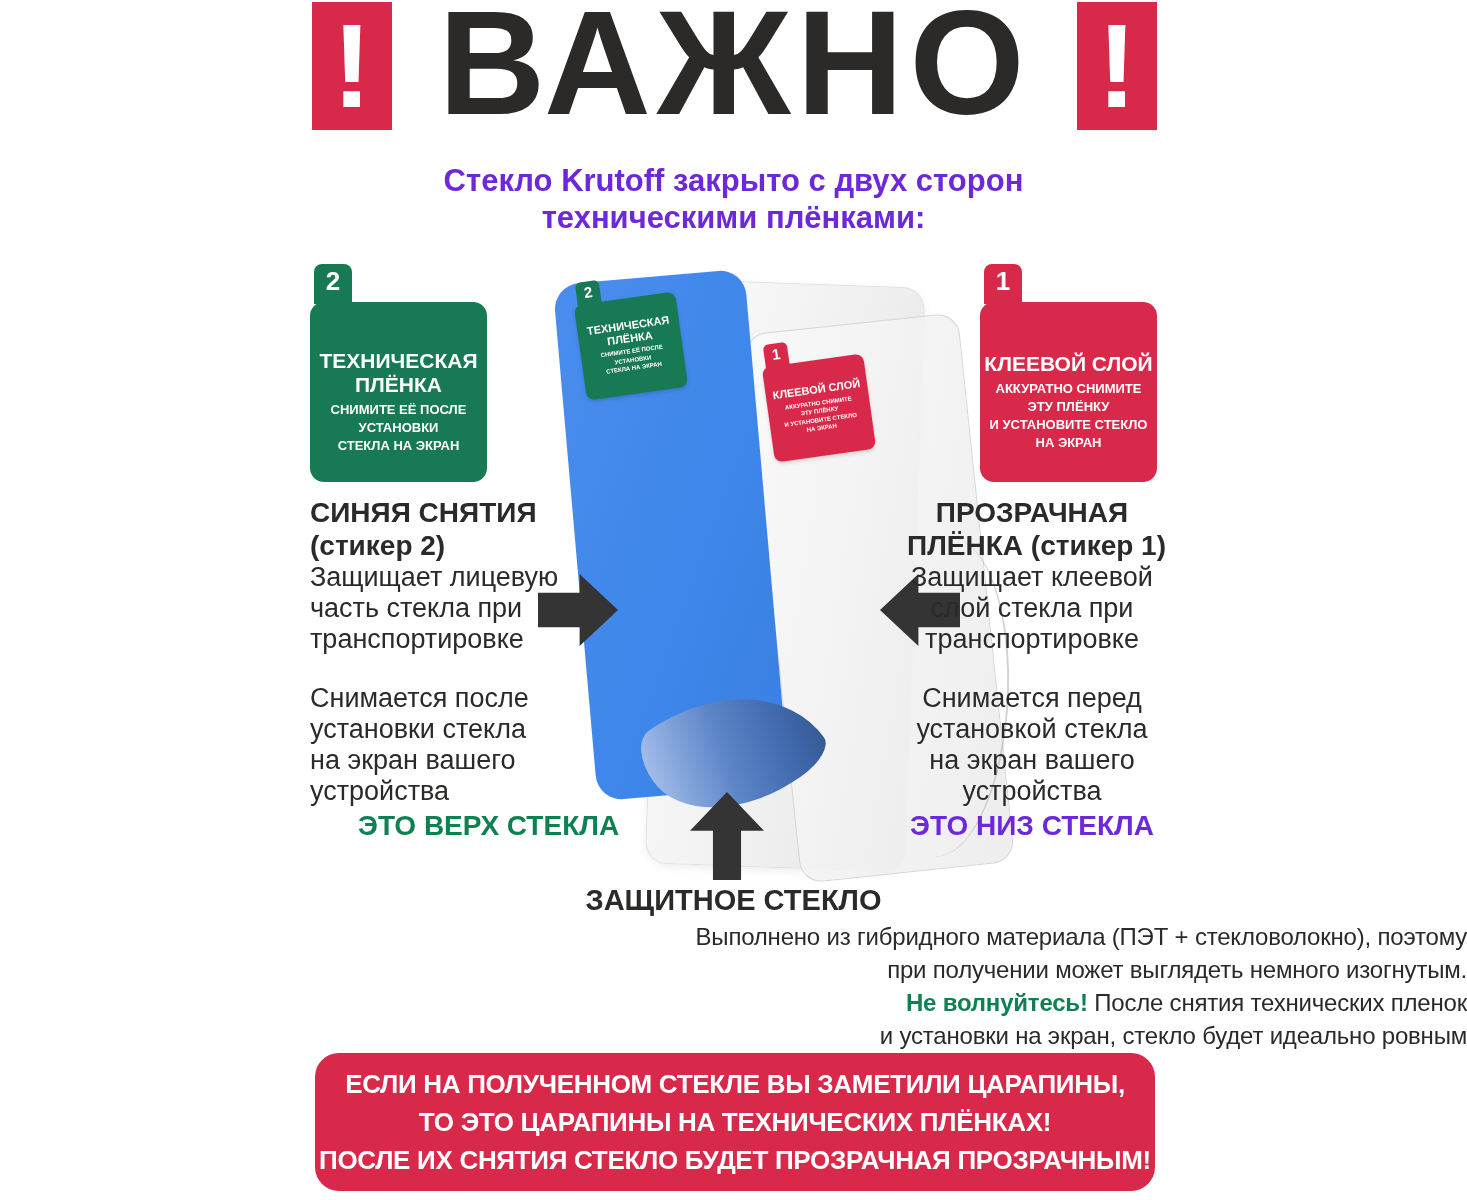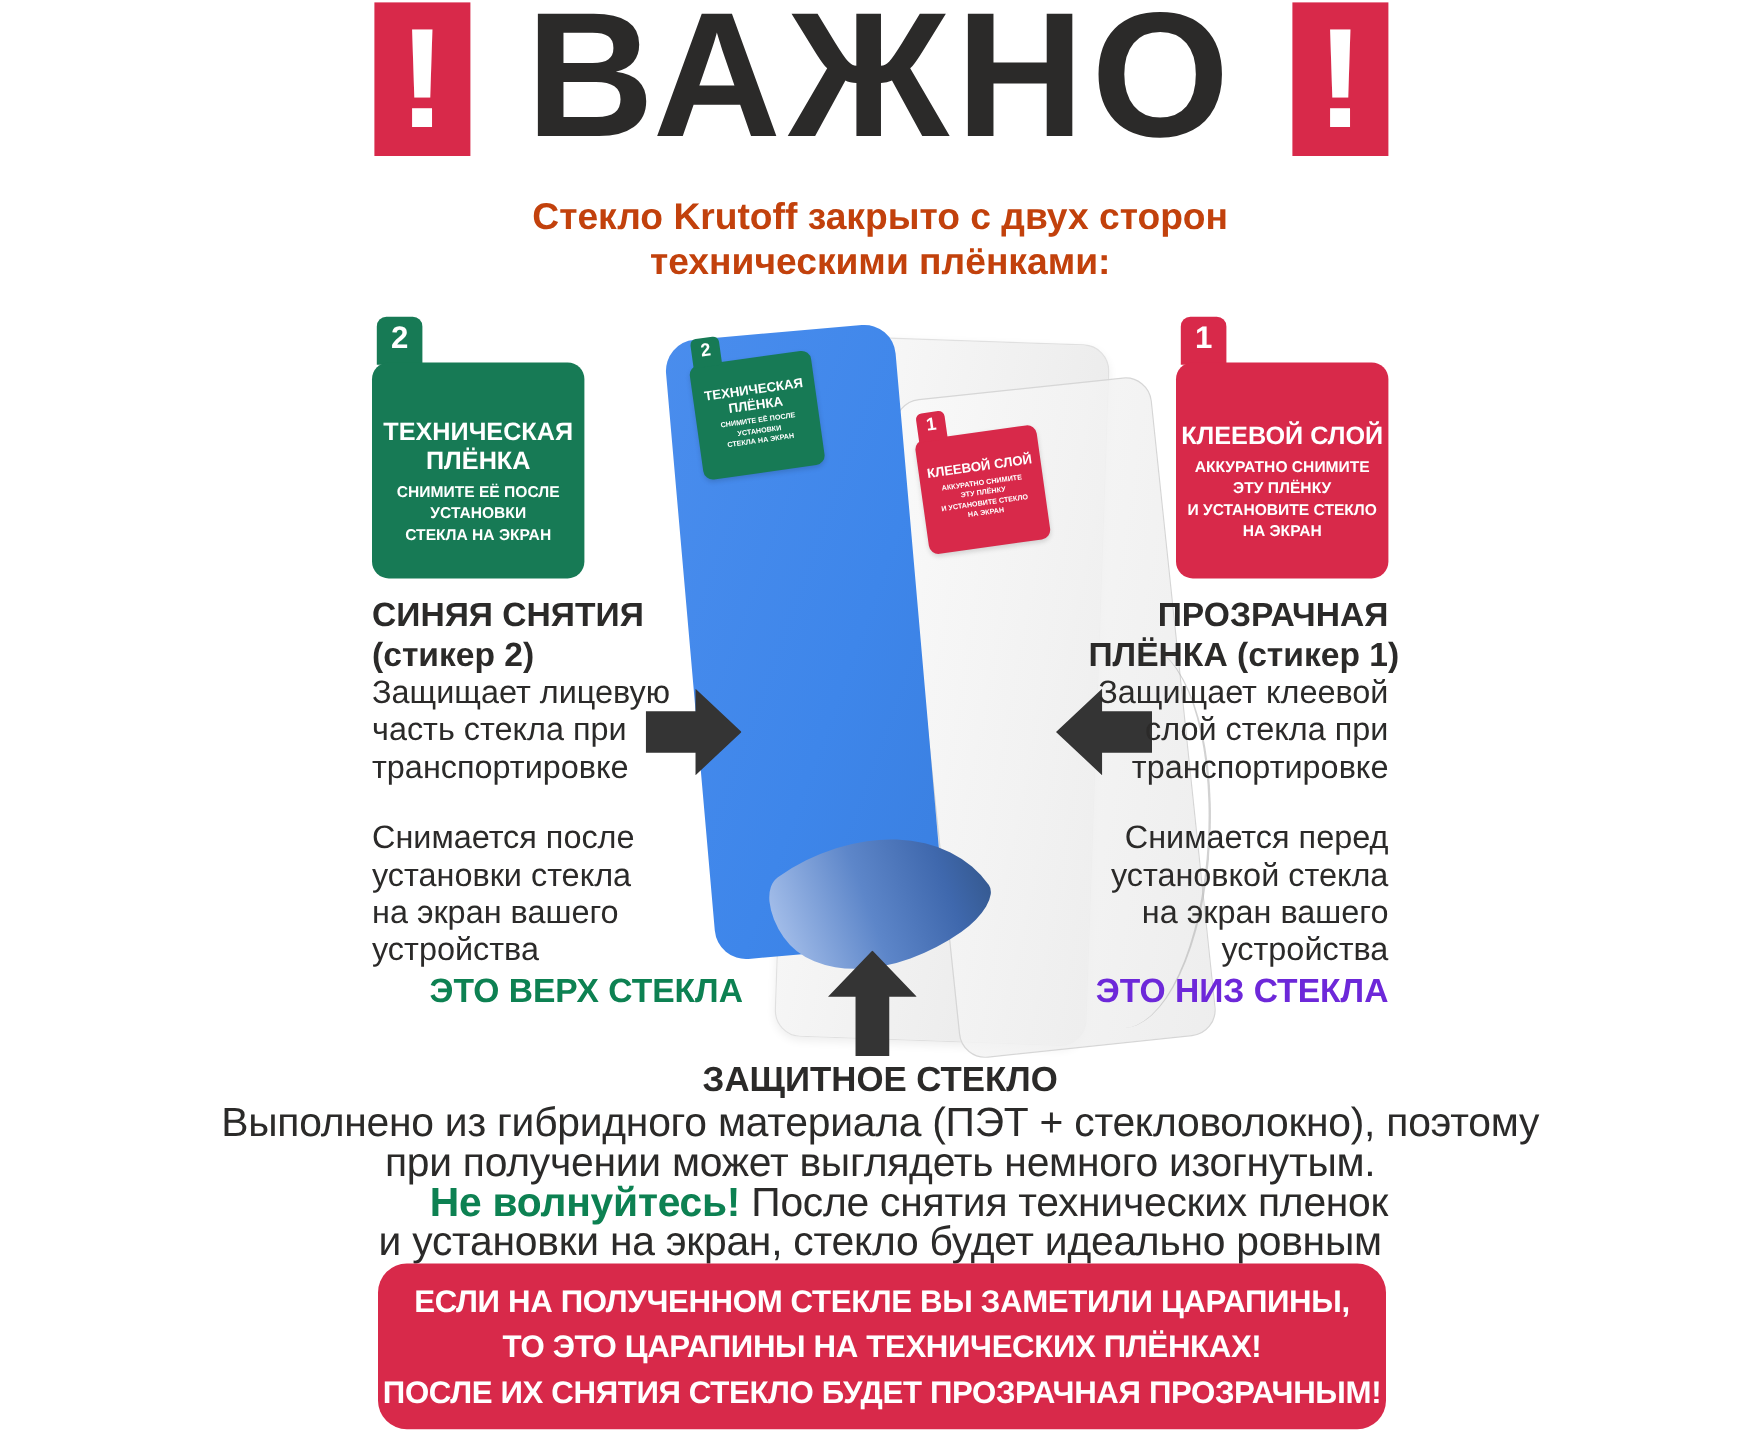--- a/index.html
+++ b/index.html
@@ -8,21 +8,21 @@
 
   
   .bang-box { position:absolute; top:2px; width:80px; height:128px; background:#d8294a;
               display:flex; align-items:center; justify-content:center;
               color:#fff; font-weight:bold; font-size:118px; line-height:118px; }
   .bang-left { left:312px; }
   .bang-right { left:1077px; }
   .main-title { position:absolute; left:380px; top:-6px; width:709px; text-align:center;
                 font-weight:bold; font-size:148px; line-height:138px; letter-spacing:6px; color:#2b2a29; }
   .subtitle { position:absolute; left:0; top:162px; width:1467px; text-align:center;
-              font-weight:bold; font-size:31px; line-height:37px; color:#c2410c; }
+              font-weight:bold; font-size:31px; line-height:37px; color:#6d28d9; }
 
   
   .sticker-tab { position:absolute; width:38px; height:40px; border-radius:8px 8px 0 0;
                  color:#fff; font-weight:bold; font-size:26px;
                  display:flex; align-items:flex-start; justify-content:center; padding-top:2px; }
   .sticker-body { position:absolute; width:177px; height:180px; border-radius:14px;
                   color:#fff; text-align:center; display:flex; flex-direction:column;
                   justify-content:center; padding-top:20px; }
   .green-bg { background:#177a55; }
   .red-bg { background:#d8294a; }
@@ -63,32 +63,32 @@
       clip-path:polygon(0 26%, 52% 26%, 52% 0, 100% 50%, 52% 100%, 52% 74%, 0 74%); }
   .arrow-left { left:880px; top:574px; width:80px; height:72px;
       clip-path:polygon(100% 26%, 48% 26%, 48% 0, 0 50%, 48% 100%, 48% 74%, 100% 74%); }
   .arrow-up { left:690px; top:792px; width:74px; height:88px;
       clip-path:polygon(50% 0, 100% 44%, 69% 44%, 69% 100%, 31% 100%, 31% 44%, 0 44%); }
 
   
   .column { position:absolute; top:496px; width:250px; font-size:27px; line-height:31px; color:#2b2a29; }
   .column div { white-space:nowrap; }
   .col-left { left:310px; text-align:left; }
-  .col-right { left:907px; text-align:right; }
+  .col-right { left:907px; text-align:center; }
   .col-title { font-weight:bold; font-size:28px; line-height:33px; }
   .col-gap { height:28px; }
   .col-highlight { font-weight:bold; font-size:28px; line-height:33px; margin-top:2px; }
   .green-text { color:#0d8152;margin-left:48px; }
   .red-text { color:#6d28d9; }
 
   
   .glass-title { position:absolute; left:0; top:884px; width:1467px; text-align:center;
                  font-weight:bold; font-size:29px; color:#2b2a29; }
-  .glass-par { position:absolute; left:0; top:920px; width:1467px; text-align:center;
-               font-size:34px; line-height:33px; letter-spacing:-0.2px; color:#2b2a29; }
+  .glass-par { position:absolute; left:0; top:920px; width:1467px; text-align:right;
+               font-size:24px; line-height:33px; letter-spacing:-0.2px; color:#2b2a29; }
   .glass-par .hl { font-weight:bold; }
 
   
   .warning-box { position:absolute; left:315px; top:1053px; width:840px; height:138px;
                  background:#d8294a; border-radius:24px; color:#fff; text-align:center;
                  display:flex; flex-direction:column; justify-content:center;
                  font-weight:bold; font-size:26px; line-height:38px; letter-spacing:-0.3px; }
   .warning-box div { white-space:nowrap; }
 </style>
 </head>

